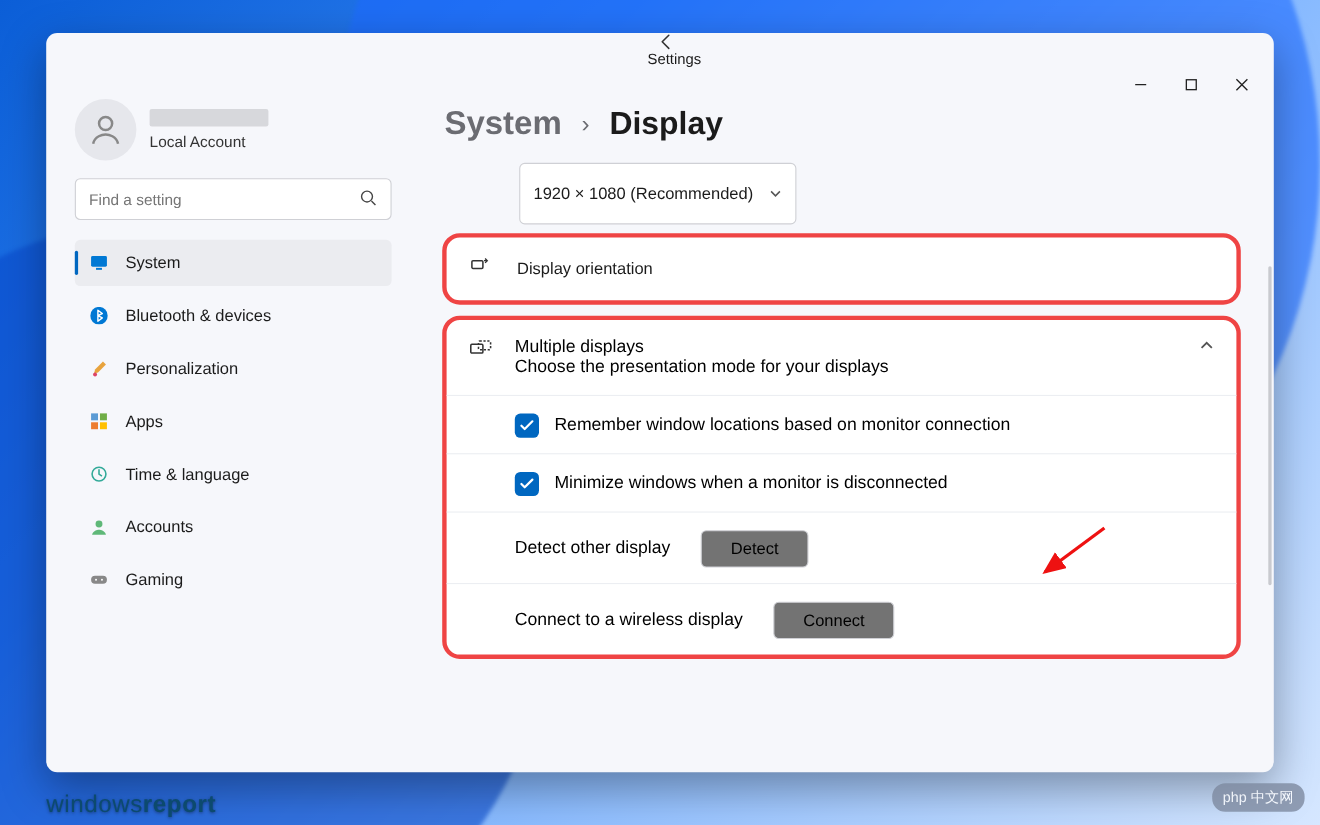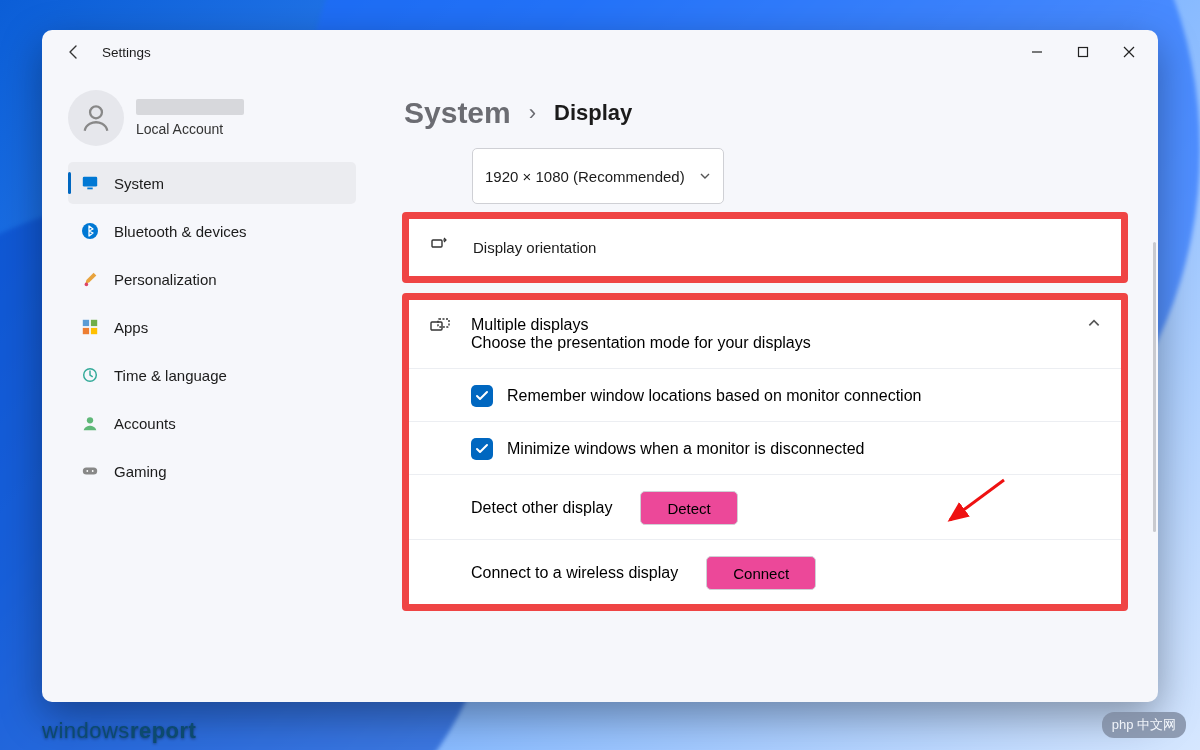--- a/index.html
+++ b/index.html
@@ -10,21 +10,21 @@
   }
   .bg-shape { position:absolute; border-radius:50%; filter: blur(2px); opacity:.6; }
   .bg1 { width:900px; height:900px; background:#1e6bff; left:300px; top:-300px; }
   .bg2 { width:700px; height:700px; background:#0a4bcc; left:-200px; top:200px; }
 
   .window {
     position:absolute; left:42px; top:30px; width:1116px; height:672px;
     background:#f6f7fb; border-radius:10px; box-shadow:0 14px 40px rgba(0,0,0,.35);
     display:flex; flex-direction:column;
   }
-  .titlebar { height:44px; display:flex; align-items:center; padding:0 6px 0 18px; }
+  .titlebar { height:44px; display:flex; align-items:center; padding:0 6px 0 18px;flex-direction:column; }
   .back-btn { width:28px; height:28px; display:flex; align-items:center; justify-content:center; border-radius:4px; cursor:pointer; }
   .title { font-size:13.5px; color:#1b1b1b; margin-left:14px; }
   .win-controls { margin-left:auto; display:flex; }
   .win-btn { width:46px; height:32px; display:flex; align-items:center; justify-content:center; cursor:pointer; }
 
   .body { flex:1; display:flex; min-height:0; }
   .sidebar { width:330px; padding:10px 16px 0 26px; overflow:hidden; }
   .profile { display:flex; align-items:center; gap:12px; margin:6px 0 16px 0; }
   .avatar { width:56px; height:56px; border-radius:50%; background:#e6e7ec; display:flex; align-items:center; justify-content:center; }
   .uname-block .uname { width:108px; height:16px; background:#d7d8dc; border-radius:2px; margin-bottom:6px; }
@@ -35,32 +35,32 @@
 
   .nav-item { height:42px; border-radius:5px; display:flex; align-items:center; gap:14px; padding:0 12px; cursor:pointer; font-size:15px; color:#1b1b1b; margin-bottom:6px; position:relative; }
   .nav-item.active { background:#ebecf0; }
   .nav-item.active::before { content:""; position:absolute; left:0; top:10px; bottom:10px; width:3px; background:#0067c0; border-radius:2px; }
   .nav-ico { width:20px; height:20px; display:flex; align-items:center; justify-content:center; font-size:16px; }
 
   .main { flex:1; padding:0 30px 0 30px; overflow:hidden; position:relative; }
   .breadcrumb { display:flex; align-items:center; gap:18px; margin:22px 0 18px 2px; }
   .bc-parent { font-size:30px; font-weight:600; color:#6b6c72; cursor:pointer; }
   .bc-sep { font-size:22px; color:#6b6c72; }
-  .bc-current { font-size:22px; font-weight:600; color:#1b1b1b; }
+  .bc-current { font-size:29px; font-weight:600; color:#1b1b1b; }
 
   .content { position:relative; }
-  .card { background:#fff; border:7px solid #ef4444; border-radius:4px; margin-bottom:10px; }
+  .card { background:#fff; border:4px solid #ef4444; border-radius:16px; margin-bottom:10px; }
   .res-row { display:flex; justify-content:flex-start; padding:0 0 8px 70px; }
   .dropdown { height:56px; border:1px solid #cfd0d5; border-radius:5px; background:#fff; display:flex; align-items:center; padding:0 12px; gap:14px; font-size:15px; color:#1b1b1b; cursor:pointer; }
   .row { display:flex; align-items:center; padding:16px 20px; gap:20px; }
   .row .rlabel { font-size:15px; color:#1b1b1b; }
   .row .ricon { width:24px; font-size:17px; color:#333; }
   .sub-row { display:flex; align-items:center; padding:16px 20px 14px 62px; gap:14px; border-top:1px solid #eceef2; }
   .chk { width:22px; height:22px; border-radius:5px; background:#0067c0; display:flex; align-items:center; justify-content:center; flex-shrink:0; }
-  .btn { height:34px; padding:0 26px; border:1px solid #cfd0d5; border-radius:5px; background:#ec4899; font-size:15px; cursor:pointer; display:flex; align-items:center; }
+  .btn { height:34px; padding:0 26px; border:1px solid #cfd0d5; border-radius:5px; background:#737373; font-size:15px; cursor:pointer; display:flex; align-items:center; }
   .orient-dd { margin-left:auto; width:150px; justify-content:space-between; }
   .expander-hdr { display:flex; align-items:flex-start; padding:16px 20px; gap:20px; cursor:pointer; }
   .chev { margin-left:auto; }
 
   .scroll-track { position:absolute; right:2px; top:168px; width:3px; height:290px; background:#c9cacf; border-radius:2px; }
 
   .arrow-annot { position:absolute; pointer-events:none; }
 
   .watermark { position:absolute; left:42px; bottom:6px; color:#0c4a6e; font-size:22px; letter-spacing:.5px; font-weight:300; text-shadow:0 1px 3px rgba(0,0,0,.4);}
   .watermark b { font-weight:600; }
@@ -107,20 +107,27 @@
               <circle cx="12" cy="8" r="4.2" fill="none" stroke="#888" stroke-width="1.6"></circle>
               <path d="M4 21c1-5 6-6 8-6s7 1 8 6" fill="none" stroke="#888" stroke-width="1.6"></path>
             </svg>
         </div>
         <div class="uname-block">
           <div class="uname"></div>
           <div class="utype">Local Account</div>
         </div>
       </div>
 
+      <div class="search">
+        <input type="text" placeholder="Find a setting" style="">
+        <span class="sicon"><svg width="18" height="18" viewBox="0 0 20 20">
+              <circle cx="8.5" cy="8.5" r="5.5" stroke="#444" stroke-width="1.4" fill="none"></circle>
+              <line x1="13" y1="13" x2="17" y2="17" stroke="#444" stroke-width="1.4"></line>
+            </svg></span>
+      </div>
 
       <div class="nav-item active">
         <span class="nav-ico">
             <svg width="18" height="18" viewBox="0 0 20 20">
               <rect x="2" y="3" width="16" height="11" rx="1.5" fill="#0078d4"></rect>
               <rect x="7" y="15" width="6" height="2" fill="#0078d4"></rect>
             </svg>
           </span>
         <span>System</span>
       </div>

